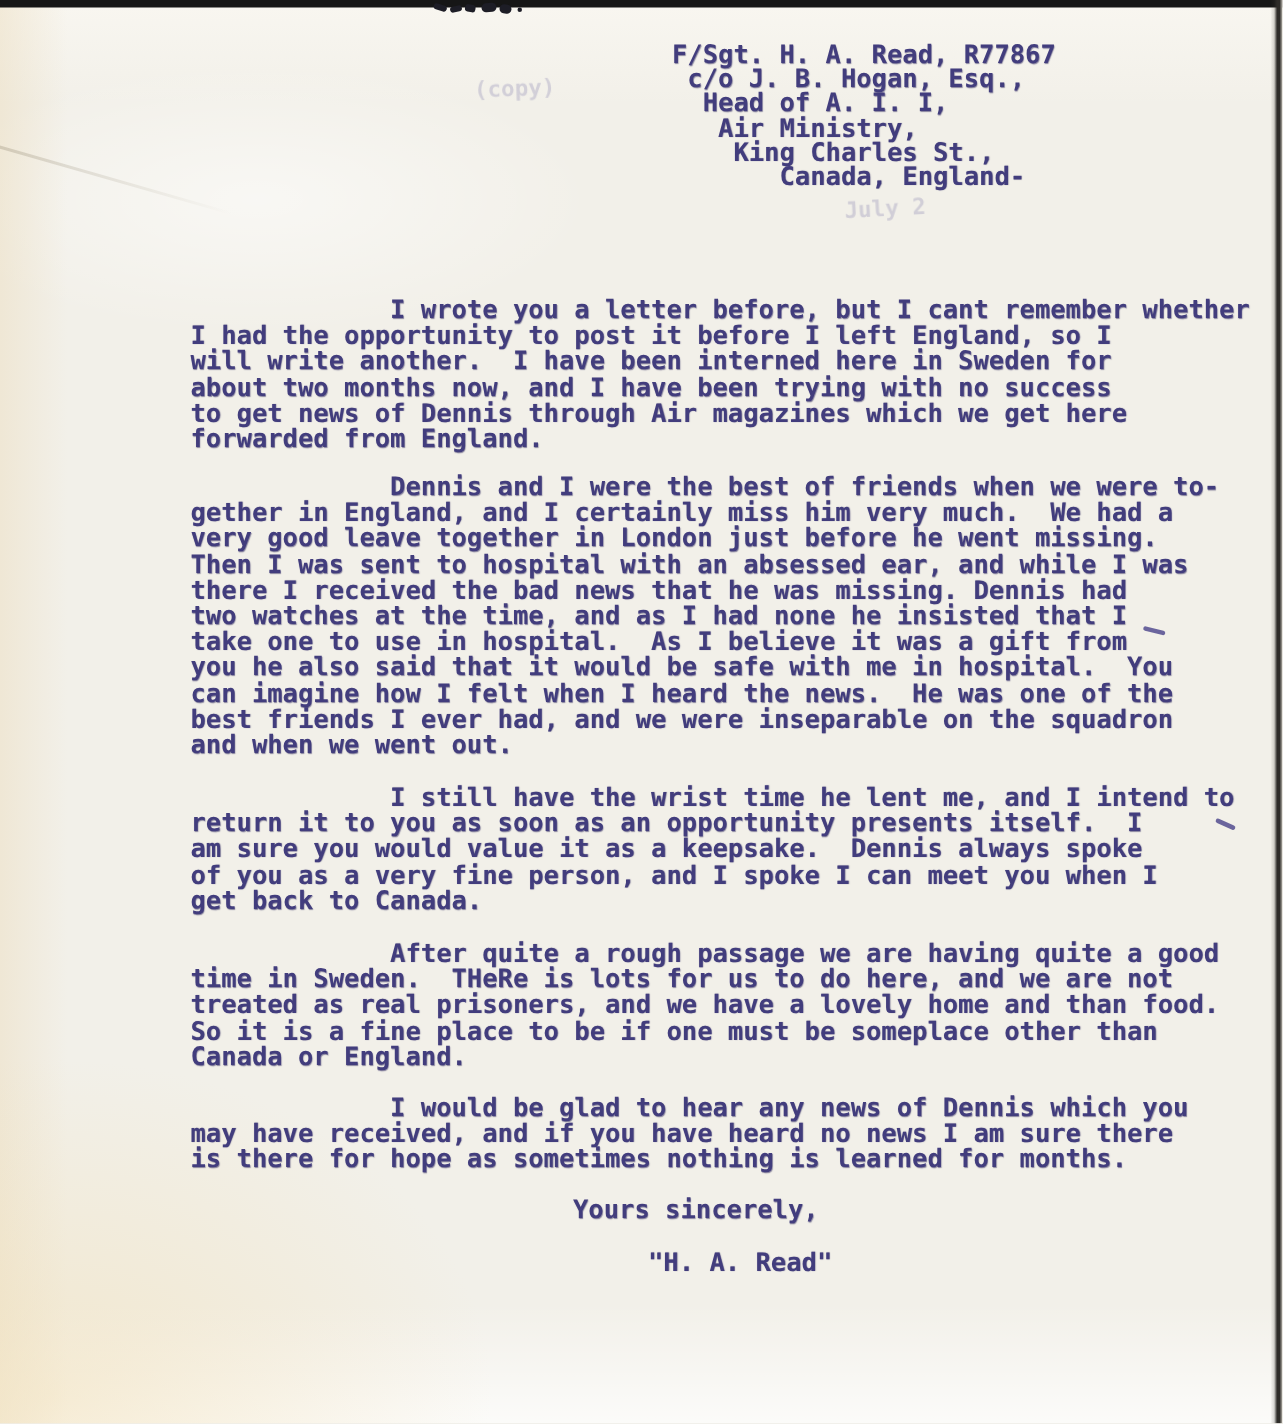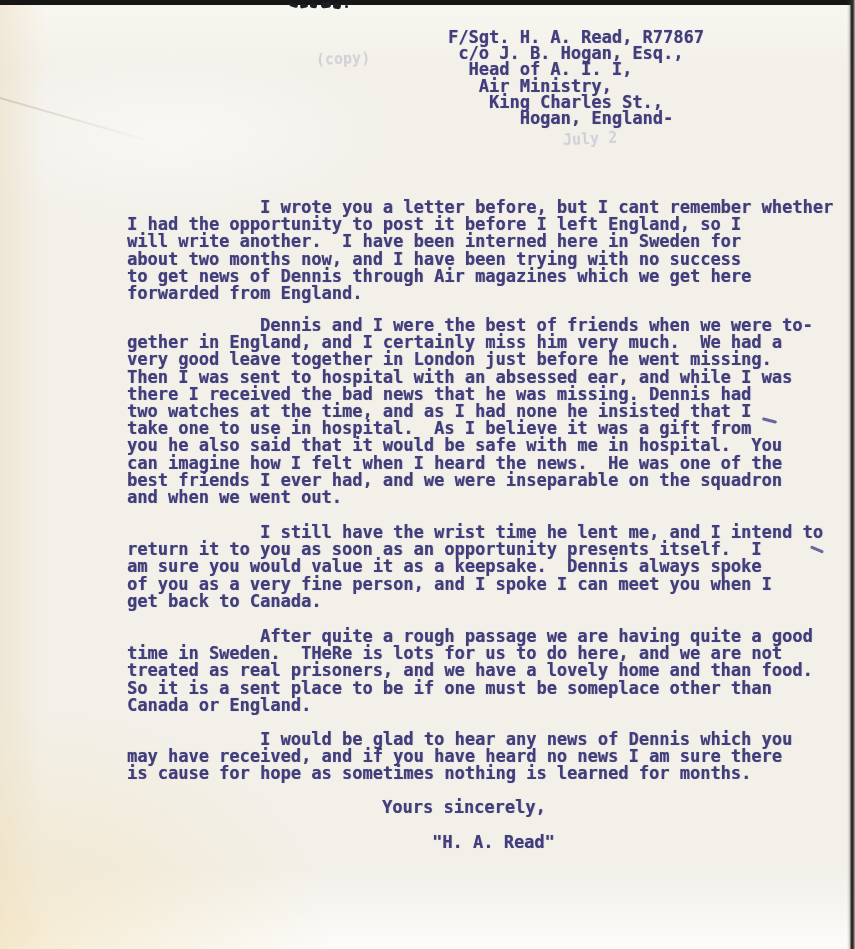--- a/index.html
+++ b/index.html
@@ -86,28 +86,28 @@
   <span class="cut-mark cm3"></span>
   <span class="cut-mark cm4"></span>
   <span class="cut-mark cm5"></span>
   <span class="cut-mark cm6"></span>
   <div class="right-edge"></div>
   <div class="crease"></div>
 
   <div class="ghost ghost-copy">(copy)</div>
   <div class="ghost ghost-date">July 2</div>
 
-  <div class="ink sender"><div>F/Sgt. H. A. Read, R77867</div><div> c/o J. B. Hogan, Esq.,</div><div>  Head of A. I. I,</div><div>   Air Ministry,</div><div>    King Charles St.,</div><div>       Hogan, England-</div></div>
+  <div class="ink sender"><div>F/Sgt. H. A. Read, R77867</div><div> c/o J. B. Hogan, Esq.,</div><div>  Head of A. I. I,</div><div>   Air Ministry,</div><div>    King Charles St.,</div><div>       Canada, England-</div></div>
 
 
   <div class="ink para p1"><div>             I wrote you a letter before, but I cant remember whether</div><div>I had the opportunity to post it before I left England, so I</div><div>will write another.  I have been interned here in Sweden for</div><div>about two months now, and I have been trying with no success</div><div>to get news of Dennis through Air magazines which we get here</div><div>forwarded from England.</div></div>
   <div class="ink para p2"><div>             Dennis and I were the best of friends when we were to-</div><div>gether in England, and I certainly miss him very much.  We had a</div><div>very good leave together in London just before he went missing.</div><div>Then I was sent to hospital with an absessed ear, and while I was</div><div>there I received the bad news that he was missing. Dennis had</div><div>two watches at the time, and as I had none he insisted that I</div><div>take one to use in hospital.  As I believe it was a gift from</div><div>you he also said that it would be safe with me in hospital.  You</div><div>can imagine how I felt when I heard the news.  He was one of the</div><div>best friends I ever had, and we were inseparable on the squadron</div><div>and when we went out.</div></div>
   <div class="ink para p3"><div>             I still have the wrist time he lent me, and I intend to</div><div>return it to you as soon as an opportunity presents itself.  I</div><div>am sure you would value it as a keepsake.  Dennis always spoke</div><div>of you as a very fine person, and I spoke I can meet you when I</div><div>get back to Canada.</div></div>
-  <div class="ink para p4"><div>             After quite a rough passage we are having quite a good</div><div>time in Sweden.  THeRe is lots for us to do here, and we are not</div><div>treated as real prisoners, and we have a lovely home and than food.</div><div>So it is a sent place to be if one must be someplace other than</div><div>Canada or England.</div></div>
-  <div class="ink para p5"><div>             I would be glad to hear any news of Dennis which you</div><div>may have received, and if you have heard no news I am sure there</div><div>is cause for hope as sometimes nothing is learned for months.</div></div>
+  <div class="ink para p4"><div>             After quite a rough passage we are having quite a good</div><div>time in Sweden.  THeRe is lots for us to do here, and we are not</div><div>treated as real prisoners, and we have a lovely home and than food.</div><div>So it is a fine place to be if one must be someplace other than</div><div>Canada or England.</div></div>
+  <div class="ink para p5"><div>             I would be glad to hear any news of Dennis which you</div><div>may have received, and if you have heard no news I am sure there</div><div>is there for hope as sometimes nothing is learned for months.</div></div>
 
   <div class="ink closing">Yours sincerely,</div>
   <div class="ink signature">"H. A. Read"</div>
 
   <div class="pen-stroke stroke-1"></div>
   <div class="pen-stroke stroke-2"></div>
 
 </div>
 
 </body></html>

